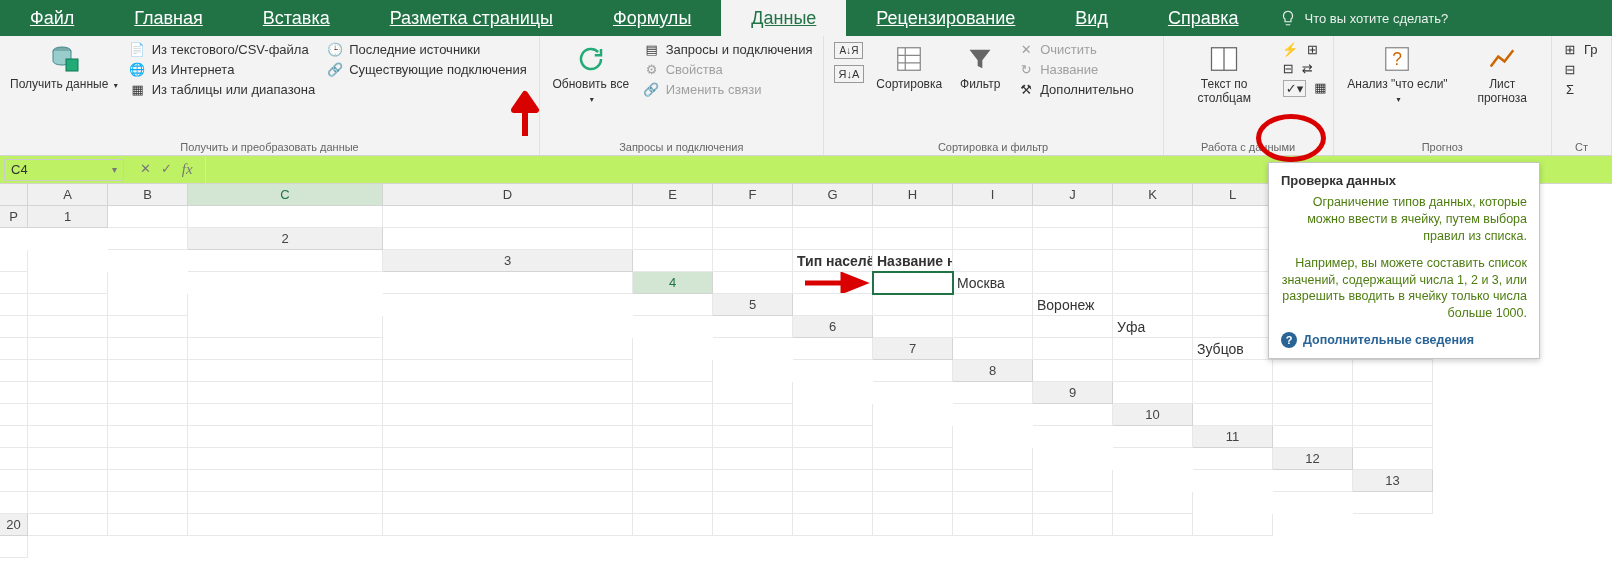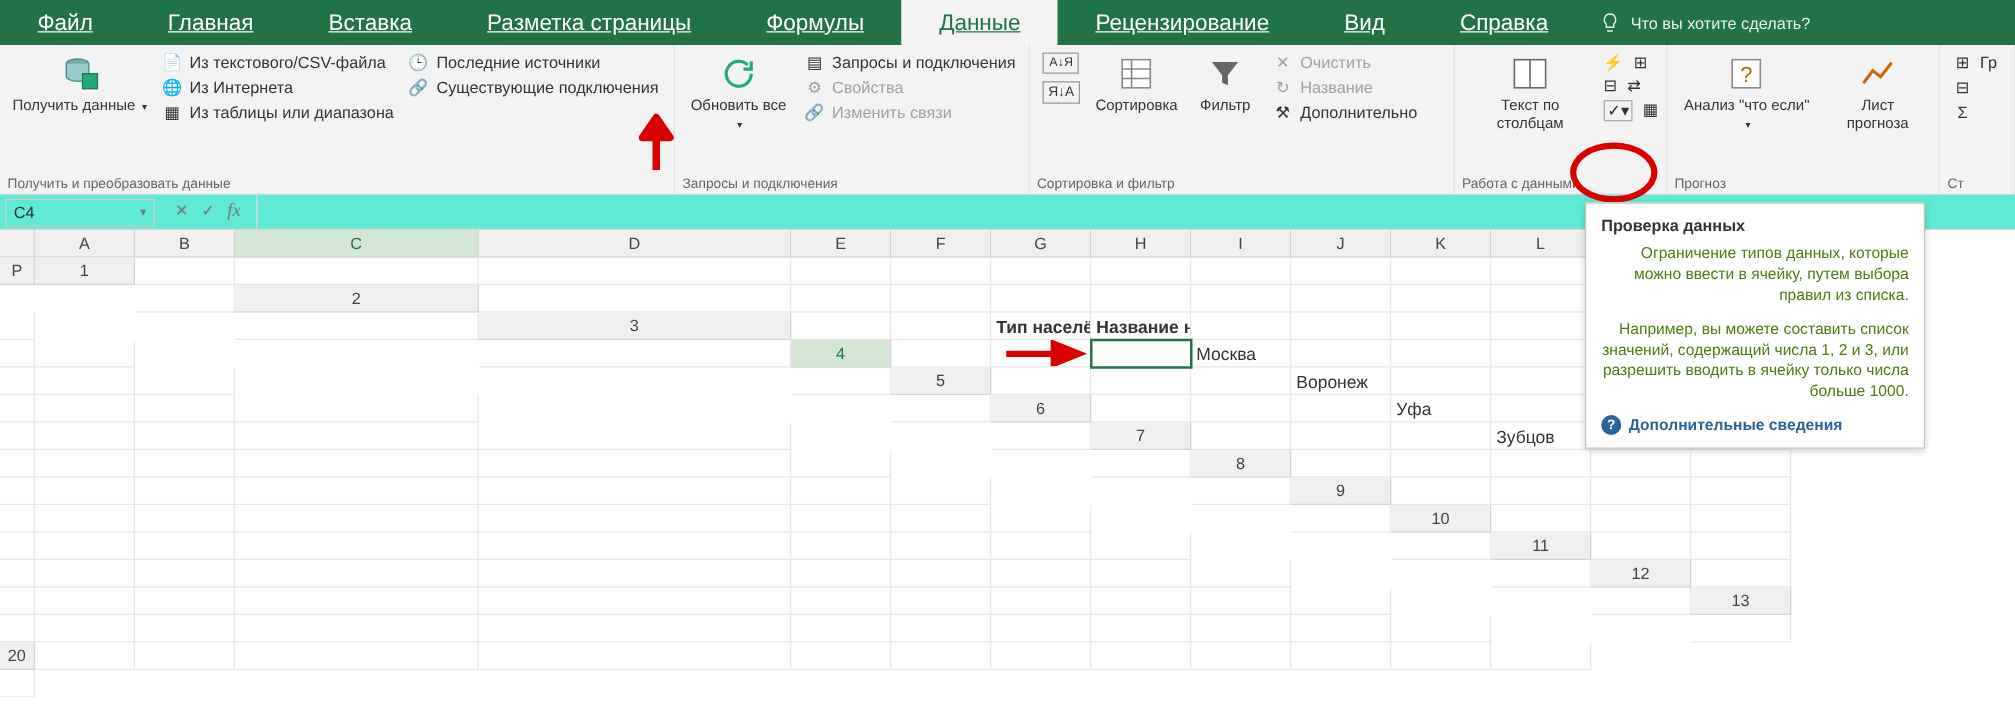--- a/index.html
+++ b/index.html
@@ -9,36 +9,36 @@
   .tabs { background: #217346; display: flex; align-items: center; height: 36px; color: #fff; }
   .tab { padding: 0 30px; height: 36px; line-height: 36px; font-size: 18px; cursor: pointer; text-decoration: underline; }
   .tab.active { background: #f3f3f3; color: #217346; }
   .tell-me { display: flex; align-items: center; margin-left: 10px; opacity: .9; }
   .tell-me svg { margin-right: 8px; }
   
   
   .ribbon { background: #f3f3f3; border-bottom: 1px solid #d4d4d4; display: flex; height: 120px; position: relative; }
   .group { display: flex; flex-direction: column; border-right: 1px solid #e1e1e1; padding: 4px 6px 2px; }
   .group-body { display: flex; flex: 1; align-items: flex-start; gap: 4px; }
-  .group-label { font-size: 11px; color: #666; padding: 2px 0 0; }
+  .group-label { text-align: center; font-size: 11px; color: #666; padding: 2px 0 0; }
   .btn-big { display: flex; flex-direction: column; align-items: center; justify-content: flex-start; padding: 2px 4px; min-width: 60px; text-align: center; cursor: pointer; }
   .btn-big .ico { width: 34px; height: 34px; margin-bottom: 2px; display:flex; align-items:center; justify-content:center; }
   .btn-big .lbl { font-size: 12px; line-height: 1.15; }
   .stack { display: flex; flex-direction: column; gap: 2px; }
   .btn-row { display: flex; align-items: center; gap: 6px; padding: 1px 4px; cursor: pointer; font-size: 13px; white-space: nowrap; }
   .btn-row .ico { width: 16px; height: 16px; display:flex; align-items:center; justify-content:center; }
   .btn-row.disabled { color: #a0a0a0; }
   .dd { font-size: 8px; margin-left: 2px; }
   
   
   .red-arrow-up { position: absolute; top: 52px; left: 508px; }
   .red-circle { position: absolute; top: 78px; left: 1256px; width: 70px; height: 48px; border: 5px solid #d90000; border-radius: 50%; pointer-events:none; }
   
   
-  .fbar { display: flex; align-items: center; height: 28px; border-bottom: 1px solid #d4d4d4; background:#5eead4; }
+  .fbar { display: flex; align-items: center; height: 28px; border-bottom: 1px solid #d4d4d4; background:#bef264; }
   .namebox { width: 120px; border: 1px solid #ccc; margin: 2px 4px; height: 22px; display:flex; align-items:center; padding: 0 6px; font-size: 13px; }
   .namebox .caret { margin-left:auto; color:#777; font-size:10px; }
   .fx-btns { display:flex; gap:10px; padding:0 12px; color:#777; }
   .fx { font-style: italic; font-family: "Times New Roman", serif; font-size: 15px; }
   
   
   .sheet { display: grid; grid-template-columns: 28px 80px 80px 195px 250px repeat(10, 80px); }
   .hdr, .rowhdr { background: #f0f0f0; border-right: 1px solid #d4d4d4; border-bottom: 1px solid #d4d4d4; text-align: center; font-size: 13px; color:#444; height:22px; line-height:22px; }
   .corner { background:#f0f0f0; border-right:1px solid #d4d4d4; border-bottom:1px solid #d4d4d4; }
   .rowhdr.active, .hdr.active { background:#d3e5d3; color:#217346; }

